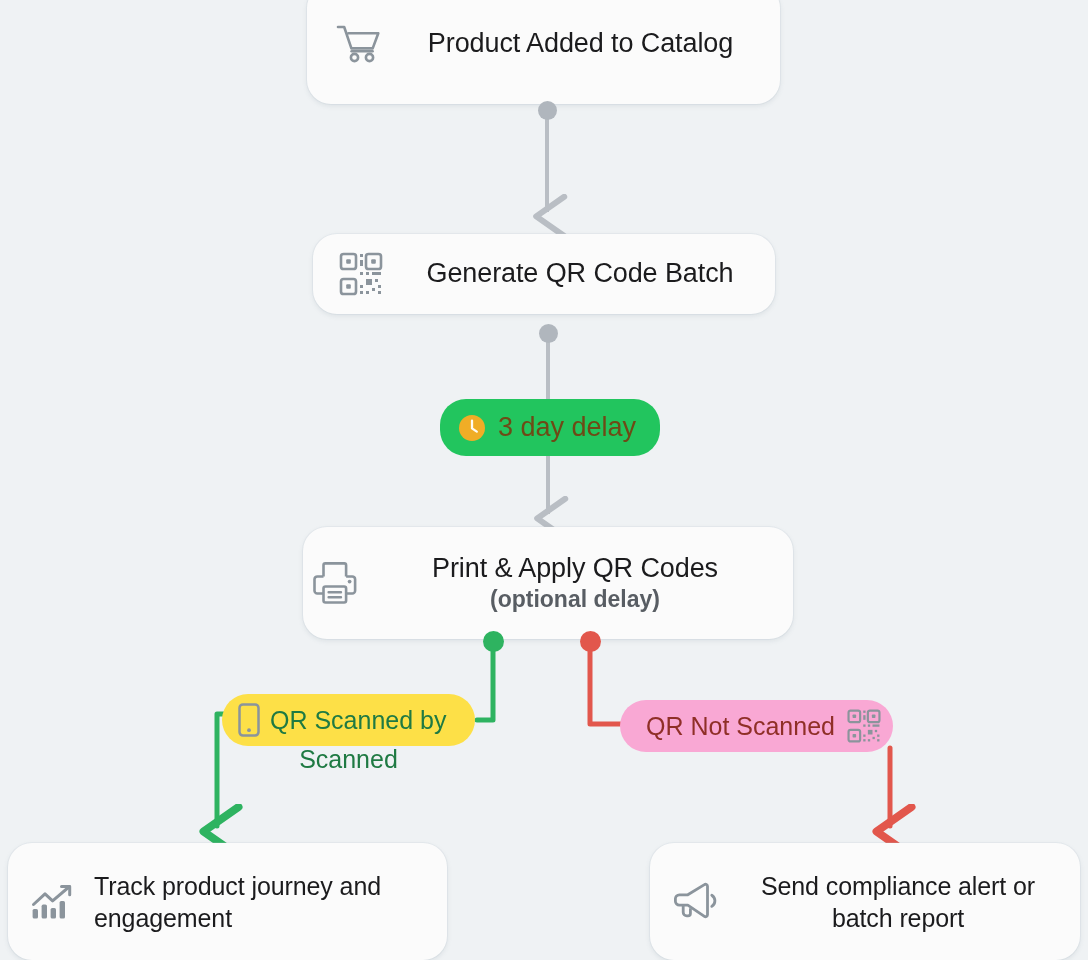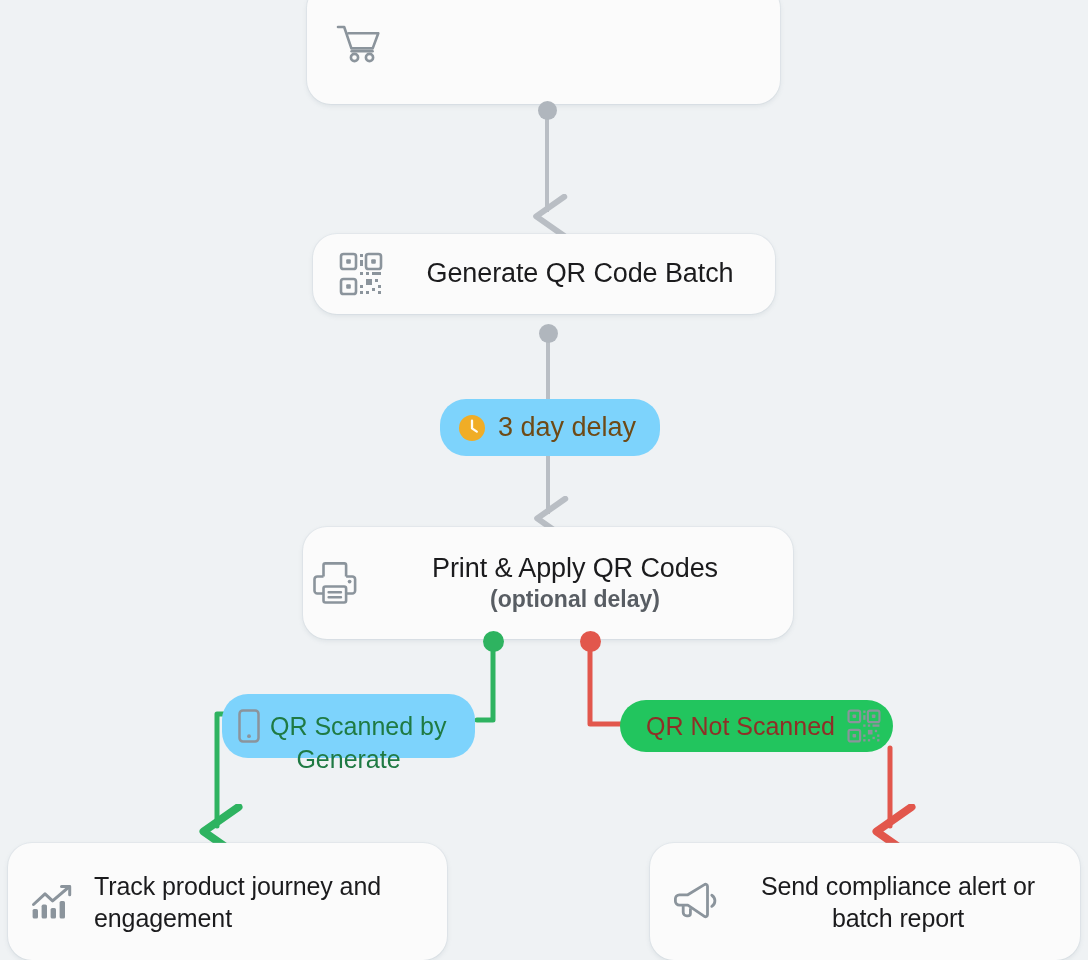--- a/index.html
+++ b/index.html
@@ -91,31 +91,31 @@
     border-radius: 26px;
     box-sizing: border-box;
     z-index: 4;
   }
   .pill .ptext { white-space: nowrap; }
 
   #badge-delay {
     left: 440px; top: 399px;
     height: 57px;
     padding: 0 24px 0 18px;
-    background: #7dd3fc;
+    background: #22c55e;
     color: #6e4a16;
     font-size: 27px;
   }
   #badge-delay .pico { margin-right: 12px; display: flex; }
 
   #badge-scanned {
     left: 222px; top: 694px;
-    width: 253px; height: 64px;
+    width: 253px; height: 52px;
     padding: 0 14px 0 16px;
-    background: #7dd3fc;
+    background: #fde047;
     color: #1f7a43;
     font-size: 25px;
   }
   #badge-scanned .pico { margin-right: 10px; display: flex; }
   #badge-scanned .ptext { white-space: nowrap; }
 
   
   #badge-scanned-line2 {
     position: absolute;
     left: 222px; top: 745px;
@@ -123,21 +123,21 @@
     text-align: center;
     font-size: 25px;
     color: #1f7a43;
     z-index: 4;
   }
 
   #badge-notscanned {
     left: 620px; top: 700px;
     height: 52px;
     padding: 0 12px 0 26px;
-    background: #22c55e;
+    background: #f9a8d4;
     color: #8f2f27;
     font-size: 25px;
   }
   #badge-notscanned .pico { margin-left: 12px; display: flex; }
 
   .dot { position: absolute; border-radius: 50%; z-index: 5; }
 </style>
 </head>
 <body>
 
@@ -176,20 +176,23 @@
   <div class="dot" style="left:580px;top:631px;width:21px;height:21px;background:#e2574c;"></div>
 
   <div class="node center" id="node-product">
     <div class="ico">
       <svg width="46" height="42" viewBox="0 0 46 42" fill="none">
         <path d="M2 4h6.2l7.2 21.4h21.3l5.6-15.1H12.6" stroke="#8b949c" stroke-width="2.6" stroke-linecap="round" stroke-linejoin="round"></path>
         <circle cx="18.5" cy="34.5" r="3.6" stroke="#8b949c" stroke-width="2.6" fill="none"></circle>
         <circle cx="33.5" cy="34.5" r="3.6" stroke="#8b949c" stroke-width="2.6" fill="none"></circle>
         <path d="M15.6 28.2h21" stroke="#8b949c" stroke-width="2.6" stroke-linecap="round"></path>
       </svg>
+    </div>
+    <div class="body">
+      <div class="title">Product Added to Catalog</div>
     </div>
   </div>
 
   <div class="node center" id="node-generate">
     <div class="ico">
       <svg width="44" height="44" viewBox="0 0 44 44" fill="none">
         <rect x="2" y="2" width="15" height="15" rx="2.6" stroke="#8b949c" stroke-width="2.6"></rect>
         <rect x="7.2" y="7.2" width="4.6" height="4.6" rx="1" fill="#8b949c"></rect>
         <rect x="27" y="2" width="15" height="15" rx="2.6" stroke="#8b949c" stroke-width="2.6"></rect>
         <rect x="32.2" y="7.2" width="4.6" height="4.6" rx="1" fill="#8b949c"></rect>
@@ -244,21 +247,21 @@
 
   <div class="pill" id="badge-scanned">
     <span class="pico">
       <svg width="22" height="34" viewBox="0 0 22 34" fill="none">
         <rect x="1.5" y="1.5" width="19" height="31" rx="3.4" stroke="#8b949c" stroke-width="2.5"></rect>
         <circle cx="11" cy="27.2" r="1.9" fill="#8b949c"></circle>
       </svg>
     </span>
     <span class="ptext">QR Scanned by</span>
   </div>
-  <div id="badge-scanned-line2">Generate</div>
+  <div id="badge-scanned-line2">Scanned</div>
 
   <div class="pill" id="badge-notscanned">
     <span class="ptext">QR Not Scanned</span>
     <span class="pico">
       <svg width="34" height="34" viewBox="0 0 44 44" fill="none">
         <rect x="2" y="2" width="15" height="15" rx="2.6" stroke="#8b949c" stroke-width="2.8"></rect>
         <rect x="7.2" y="7.2" width="4.6" height="4.6" rx="1" fill="#8b949c"></rect>
         <rect x="27" y="2" width="15" height="15" rx="2.6" stroke="#8b949c" stroke-width="2.8"></rect>
         <rect x="32.2" y="7.2" width="4.6" height="4.6" rx="1" fill="#8b949c"></rect>
         <rect x="2" y="27" width="15" height="15" rx="2.6" stroke="#8b949c" stroke-width="2.8"></rect>

